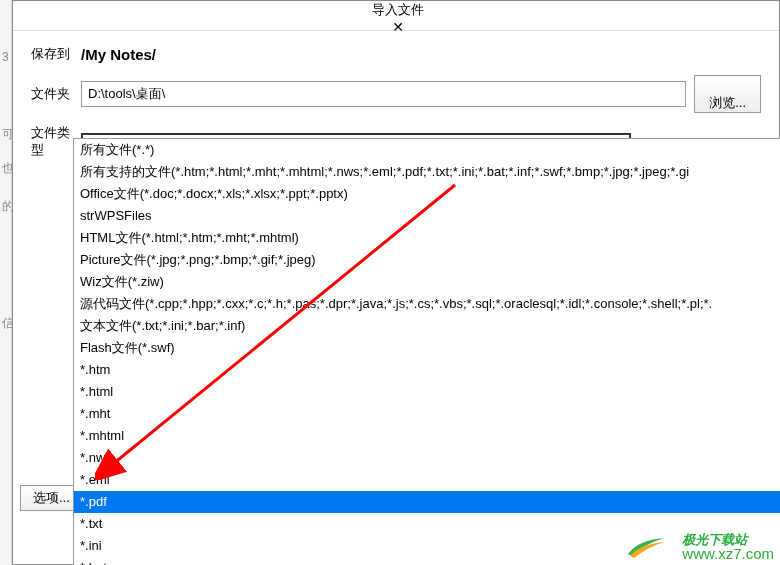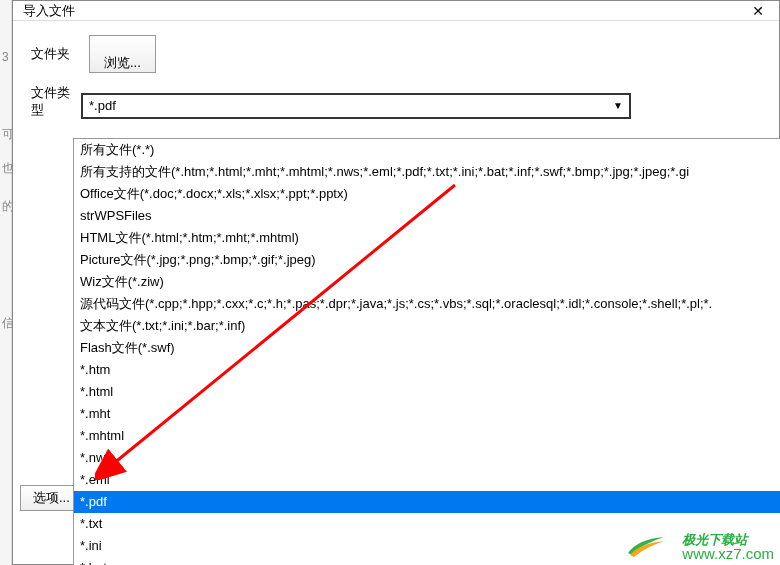--- a/index.html
+++ b/index.html
@@ -2,21 +2,21 @@
 <html><head>
 <meta charset="utf-8">
 <style>
 * { box-sizing: border-box; margin: 0; padding: 0; }
 body { font-family: "Microsoft YaHei", SimSun, Arial, sans-serif; font-size: 13px; color: #000; background: #fff; overflow: hidden; width: 780px; height: 565px; position: relative; }
 
 .bg-left { position: absolute; left: 0; top: 0; width: 12px; height: 565px; background: #f5f5f5; border-right: 1px solid #ddd; }
 .bg-char { position: absolute; left: 2px; font-size: 12px; color: #888; }
 
 .dialog { position: absolute; left: 12px; top: 0; width: 768px; height: 565px; background: #fff; border: 1px solid #888; }
-.titlebar { height: 20px; display: flex; align-items: center; justify-content: space-between; padding: 0 6px 0 10px; border-bottom: 1px solid #ddd; }
+.titlebar { height: 30px; display: flex; align-items: center; justify-content: space-between; padding: 0 6px 0 10px; border-bottom: 1px solid #ddd; flex-direction: column; }
 .titlebar-title { font-size: 13px; }
 .titlebar-close { width: 30px; height: 24px; display: flex; align-items: center; justify-content: center; font-size: 14px; cursor: pointer; }
 
 .content { padding: 14px 18px; position: relative; }
 .row { display: flex; align-items: center; margin-bottom: 12px; }
 .row-label { width: 50px; font-size: 13px; flex-shrink: 0; }
 .row-label-tall { width: 50px; font-size: 13px; flex-shrink: 0; line-height: 1.3; }
 .path-text { font-size: 15px; font-weight: bold; }
 .input-text { flex: 1; height: 26px; border: 1px solid #999; padding: 0 6px; font-size: 13px; font-family: inherit; }
 .btn { height: 26px; padding: 18px 14px; margin-left: 8px; border: 1px solid #999; background: linear-gradient(#fff,#eee); cursor: pointer; font-size: 13px; font-family: inherit; }
@@ -27,21 +27,21 @@
 .select-arrow { font-size: 10px; }
 
 .dropdown { position: absolute; left: 73px; top: 138px; width: 820px; background: #fff; border: 1px solid #999; z-index: 10; }
 .dd-item { padding: 1px 6px; font-size: 13px; line-height: 20px; cursor: pointer; white-space: nowrap; overflow: hidden; }
 .dd-item.selected { background: #0078f0; color: #fff; }
 
 .options-btn { position: absolute; left: 20px; top: 485px; height: 26px; padding: 0 12px; border: 1px solid #999; background: linear-gradient(#fff,#eee); cursor: pointer; font-size: 13px; font-family: inherit; }
 
 .arrow-svg { position: absolute; left: 95px; top: 180px; z-index: 20; pointer-events: none; }
 
-.watermark { position: absolute; right: 6px; bottom: 4px; z-index: 30; display: flex; align-items: flex-start; gap: 16px; }
+.watermark { position: absolute; right: 6px; bottom: 4px; z-index: 30; display: flex; align-items: center; gap: 16px; }
 .wm-swoosh { width: 40px; height: 26px; }
 .wm-text { display: flex; flex-direction: column; line-height: 1; }
 .wm-cn { font-size: 13px; font-weight: bold; font-style: italic; color: #2aae3f; }
 .wm-url { font-size: 15px; color: #2aae3f; }
 </style>
 </head>
 <body>
 
 <div class="bg-left">
   <span class="bg-char" style="top:50px">3</span>
@@ -54,23 +54,28 @@
 <div class="dialog">
   <div class="titlebar">
     <span class="titlebar-title">导入文件</span>
     <div class="titlebar-close">
       <span>✕</span>
     </div>
   </div>
 
   <div class="content">
 
+    <div class="row">
+      <span class="row-label">保存到</span>
+      <span class="path-text">/My Notes/</span>
+    </div>
 
     <div class="row">
       <span class="row-label">文件夹</span>
+      <input class="input-text" type="text" value="D:\tools\桌面\" style="">
       <button class="btn">浏览...</button>
     </div>
 
     <div class="row" style="align-items:flex-end">
       <div class="row-label-tall">
         <div>文件类</div>
         <div>型</div>
       </div>
       <div class="select-wrap">
         <div class="select-box">

